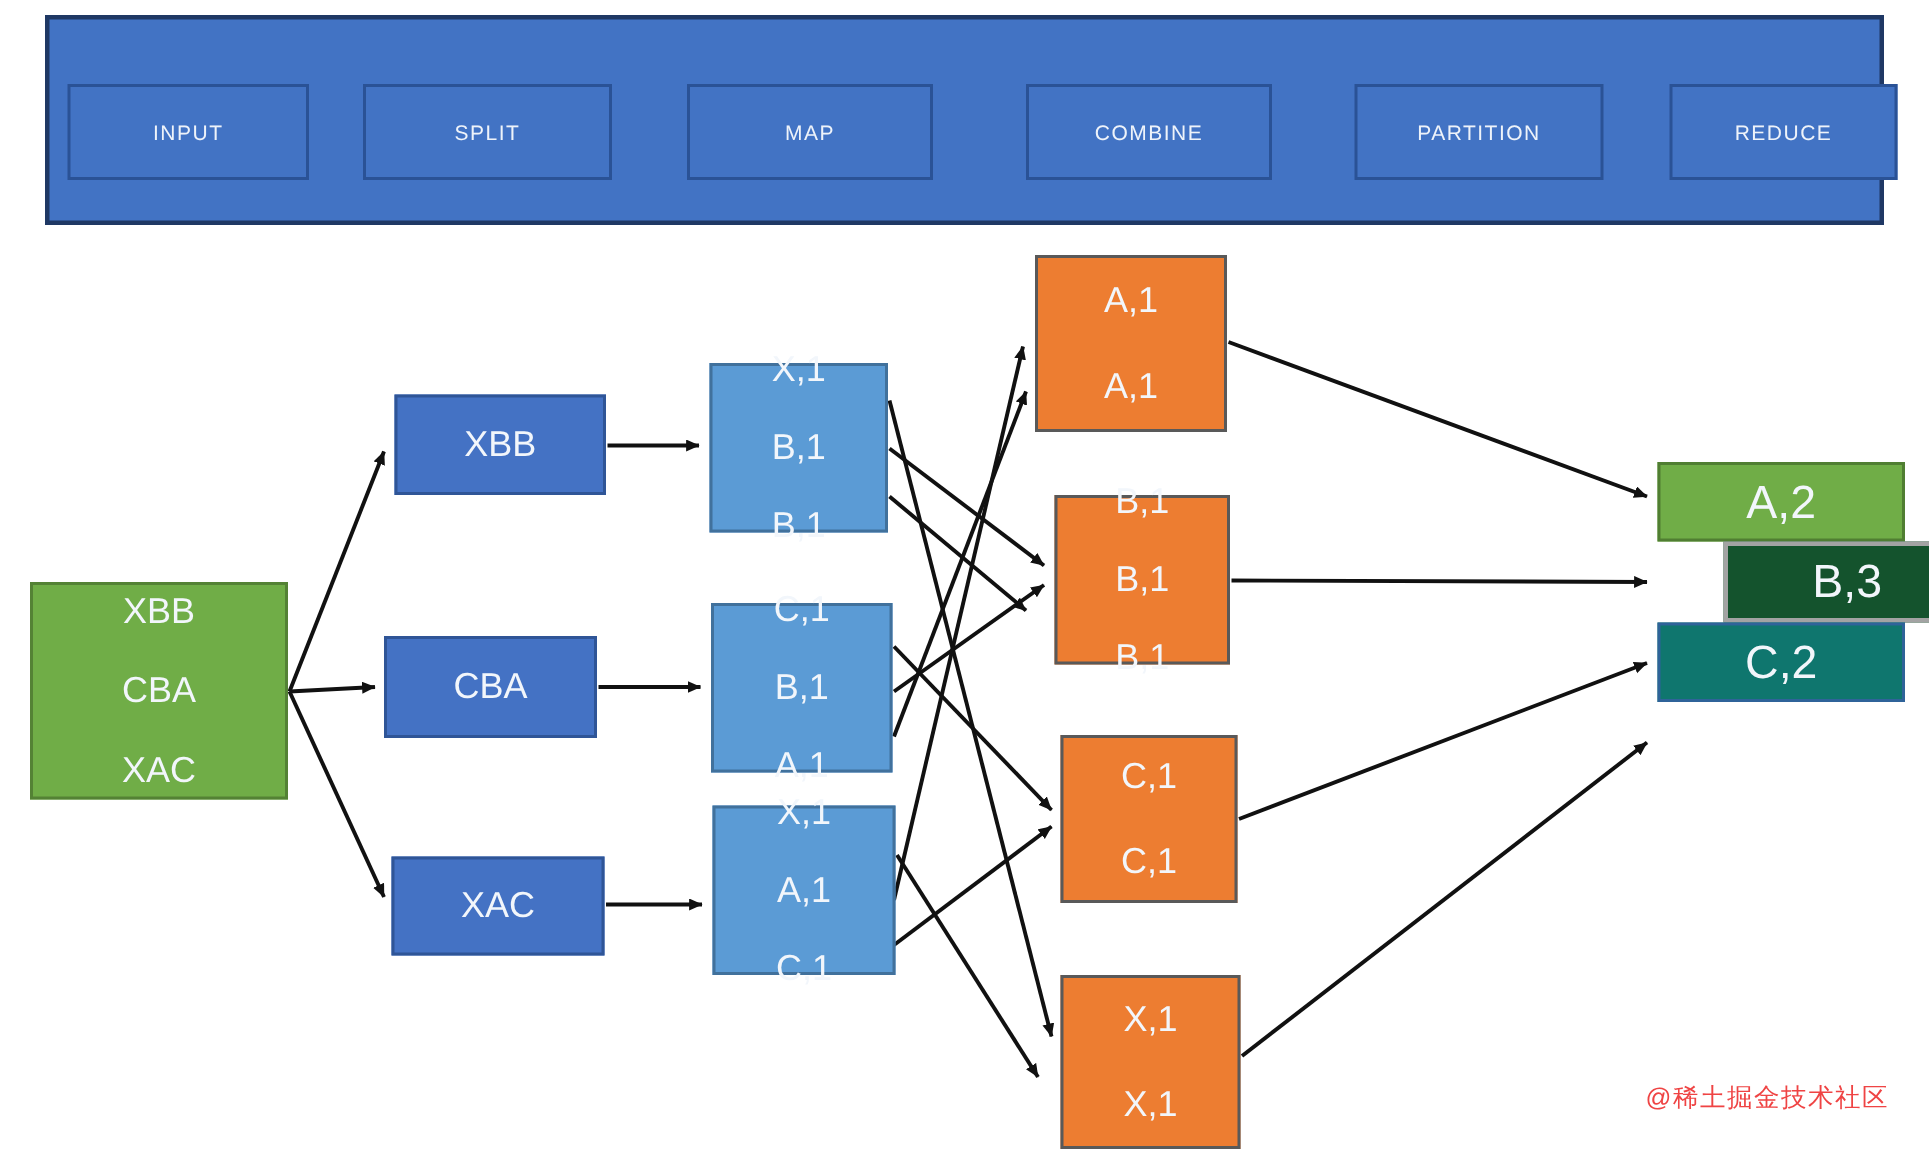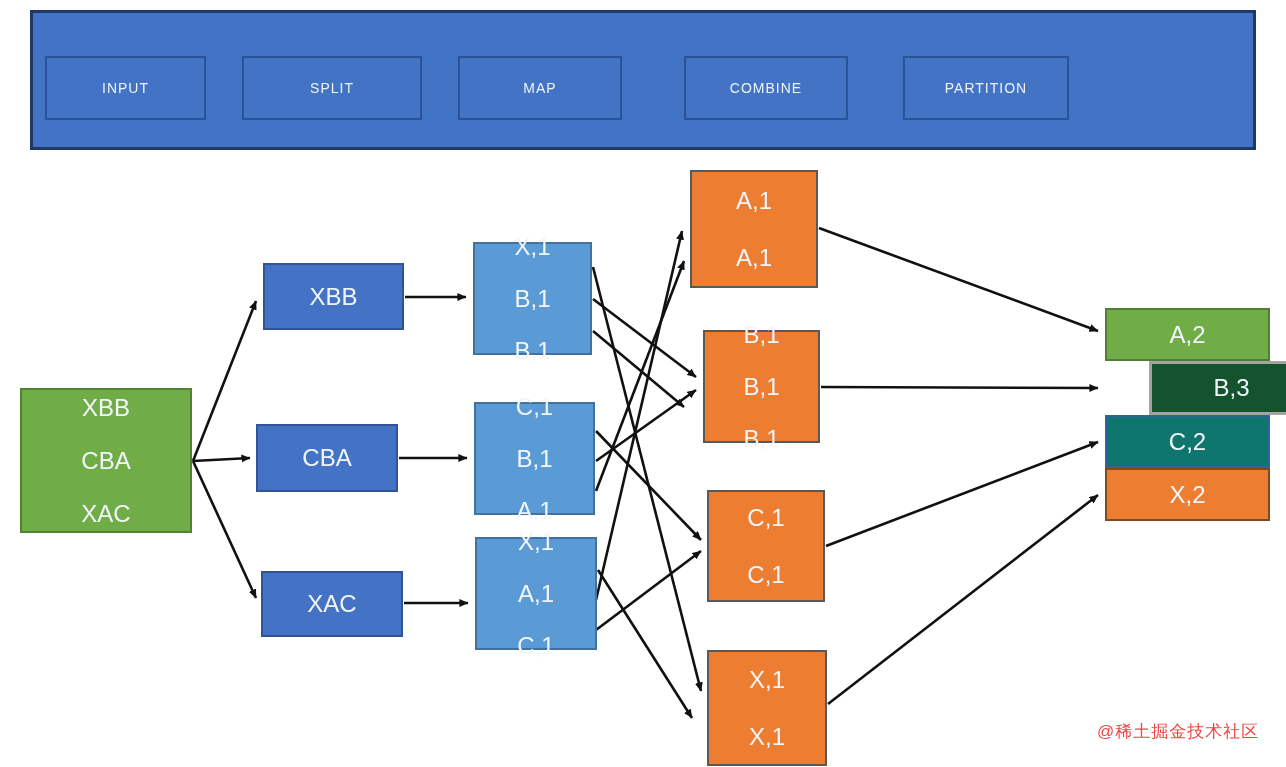--- a/index.html
+++ b/index.html
@@ -24,45 +24,46 @@
     display:flex;flex-direction:column;align-items:center;justify-content:center;
     color:#f2f6fb;font-size:24px;line-height:32px;text-align:center;gap:20px;
   }
   .green  {background:#70ad47;border:2px solid #548235;}
   .dblue  {background:#4472c4;border:2px solid #2f5597;}
   .lblue  {background:#5b9bd5;border:2px solid #41719c;}
   .orange {background:#ed7d31;border:2px solid #595959;}
   .reduce-row{
     position:absolute;left:1105px;width:165px;box-sizing:border-box;
     display:flex;align-items:center;justify-content:center;
-    color:#f2f6fb;font-size:24px;
+    color:#f2f6fb;font-size:31px;
   }
   .r-green {background:#70ad47;border:2px solid #507e32;}
   .r-dblue {background:#14532d;border:3px solid #a3a3a3;margin-left:44px;}
   .r-lblue {background:#0f766e;border:2px solid #2f6399;}
   .r-orange{background:#ed7d31;border:2px solid #7f4a1e;}
   
   .arrows{position:absolute;left:0;top:0;width:1286px;height:767px;pointer-events:none;}
   
   .watermark{
     position:absolute;left:1097px;top:720px;color:#ef4444;font-size:17px;
     letter-spacing:1px;white-space:nowrap;
   }
 </style>
 </head>
 <body>
 
 <div class="stage">
 
   <div class="pipeline-bar">
     <div class="stage-box" style="left:12px;width:161px">INPUT</div>
-    <div class="stage-box" style="left:209px;width:180px">SPLIT</div>
+    <div class="stage-box" style="left:209px;width:166px">SPLIT</div>
     <div class="stage-box" style="left:425px;width:164px">MAP</div>
     <div class="stage-box" style="left:651px;width:164px">COMBINE</div>
     <div class="stage-box" style="left:870px;width:166px">PARTITION</div>
+    <div class="stage-box" style="left:1080px;width:152px">REDUCE</div>
   </div>
 
   <svg class="arrows" viewBox="0 0 1286 767" xmlns="http://www.w3.org/2000/svg">
     <defs>
       <marker id="arw" markerWidth="11" markerHeight="9" refX="8.6" refY="4" orient="auto" markerUnits="userSpaceOnUse">
         <path d="M0,0 L9,4 L0,8 Z" fill="#111111"></path>
       </marker>
     </defs>
     <g id="edge-lines" stroke="#111111" stroke-width="2.6">
         <line x1="193" y1="461" x2="256" y2="301" marker-end="url(#arw)"></line>
@@ -127,17 +128,16 @@
     <div>C,1</div>
   </div>
   <div class="node orange" style="left:707px;top:650px;width:120px;height:116px;line-height:37px">
     <div>X,1</div>
     <div>X,1</div>
   </div>
 
   <div class="reduce-row r-green" style="top:308px;height:53px">A,2</div>
   <div class="reduce-row r-dblue" style="top:361px;height:54px">B,3</div>
   <div class="reduce-row r-lblue" style="top:415px;height:53px">C,2</div>
-  <div class="reduce-row r-orange" style="top:468px;height:53px">X,2</div>
 
   <div class="watermark">@稀土掘金技术社区</div>
 
 </div>
 
 </body></html>

